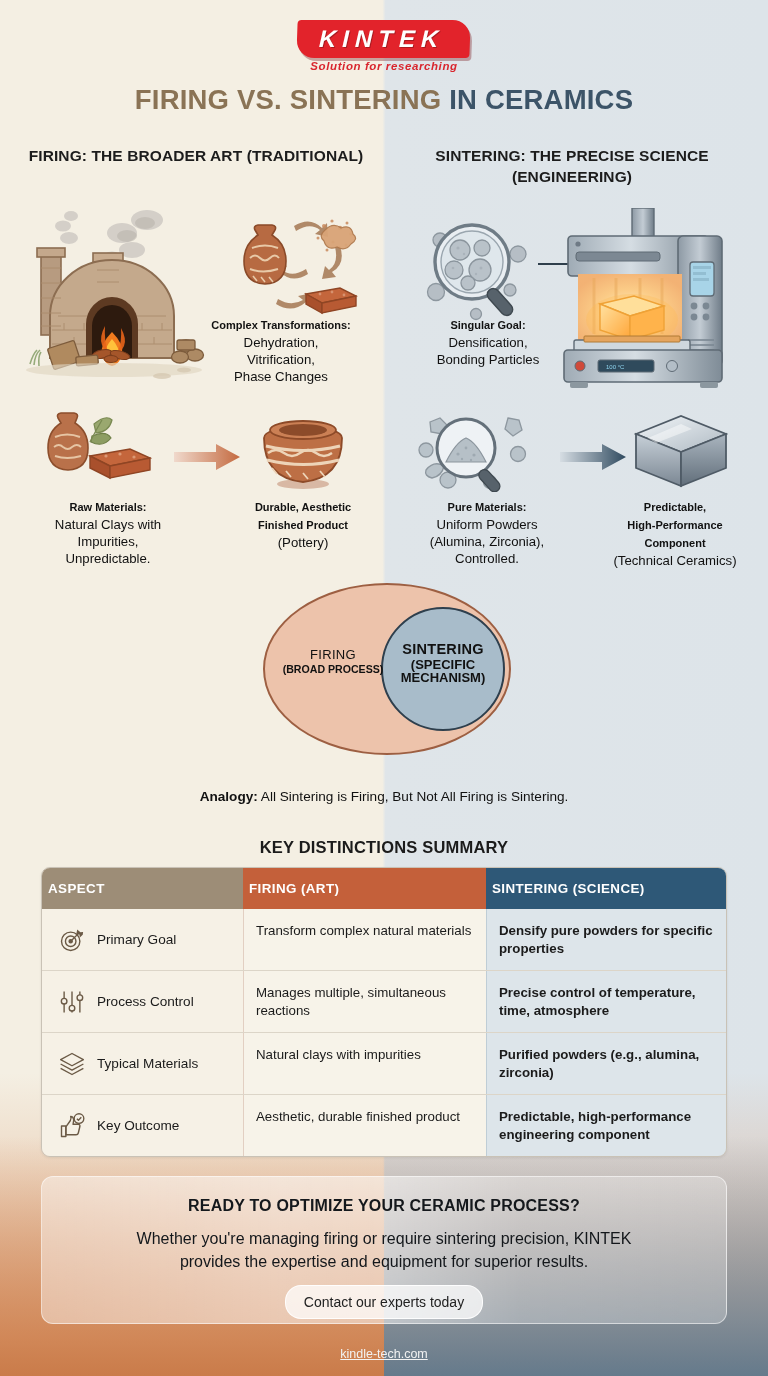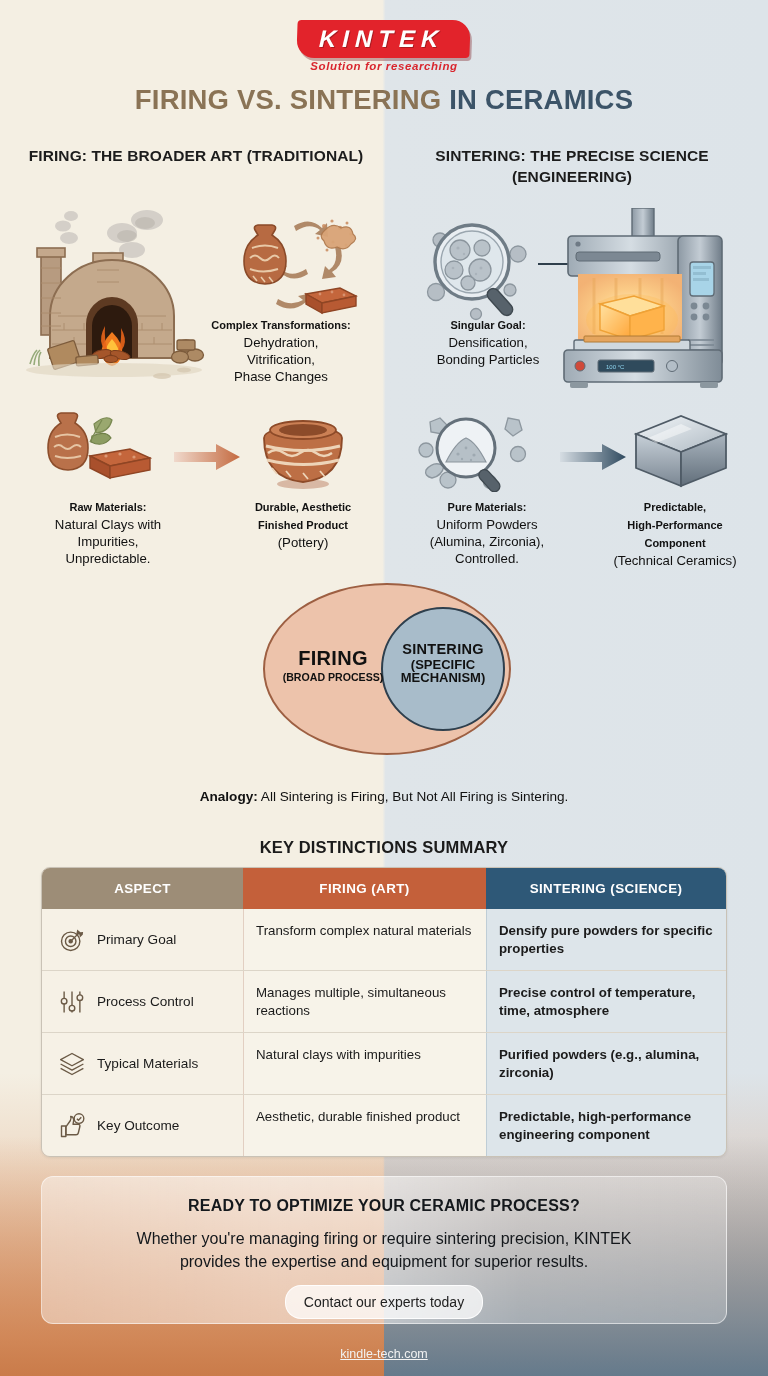--- a/index.html
+++ b/index.html
@@ -82,21 +82,21 @@
     background:#edc3ab; border:2.5px solid #9d5f42;
   }
   #venn-inner {
     position:absolute; left:118px; top:24px; width:124px; height:124px;
     border-radius:50%; background:#a8bcca; border:2.5px solid #2e3f4d;
   }
   #venn-firing {
     position:absolute; left:18px; top:64px; width:104px; text-align:center;
     color:#111;
   }
-  #venn-firing .big { font-size:20px; font-weight:bold; letter-spacing:.3px; }
+  #venn-firing .big { font-size:13px; font-weight:normal; letter-spacing:.3px; }
   #venn-firing .sm  { font-size:10.6px; font-weight:bold; margin-top:1px; }
   #venn-sint {
     position:absolute; left:124px; top:58px; width:112px; text-align:center; color:#111;
   }
   #venn-sint .big { font-size:14.5px; font-weight:bold; letter-spacing:.3px; }
   #venn-sint .sm  { font-size:13px; font-weight:bold; line-height:13px; margin-top:1px; }
 
   #analogy {
     position:absolute; top:789px; left:0; right:0; text-align:center;
     font-size:13.6px; color:#111;
@@ -110,21 +110,21 @@
 
   
   #tbl {
     position:absolute; left:41px; top:867px; width:686px;
     border-radius:9px; overflow:hidden;
     border:1px solid #c9c2b6;
     box-shadow:0 1px 3px rgba(0,0,0,.08);
   }
   .trow { display:flex; }
   .thead .c { color:#fff; font-weight:bold; font-size:13.4px; letter-spacing:.4px;
-              padding:13px 6px; text-align:center; }
+              padding:13px 6px; }
   .c1 { width:201px; flex:0 0 201px; }
   .c2 { width:243px; flex:0 0 243px; }
   .c3 { flex:1 1 auto;font-weight:bold; }
   .thead .c1 { background:#9d8d77; }
   .thead .c2 { background:#c4603a; }
   .thead .c3 { background:#2e5877; }
 
   .tbody .trow { border-top:1px solid #dcd5c8; }
   .tbody .trow:first-child { border-top:none; }
   .tbody .c { padding:13px 12px; font-size:13.3px; line-height:17.5px; color:#1b1b1b; }

